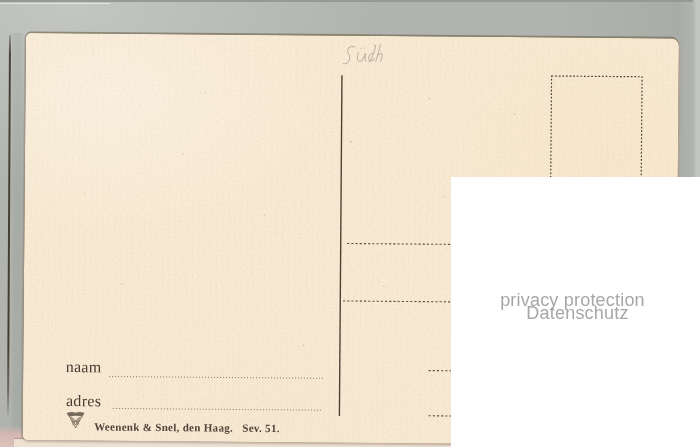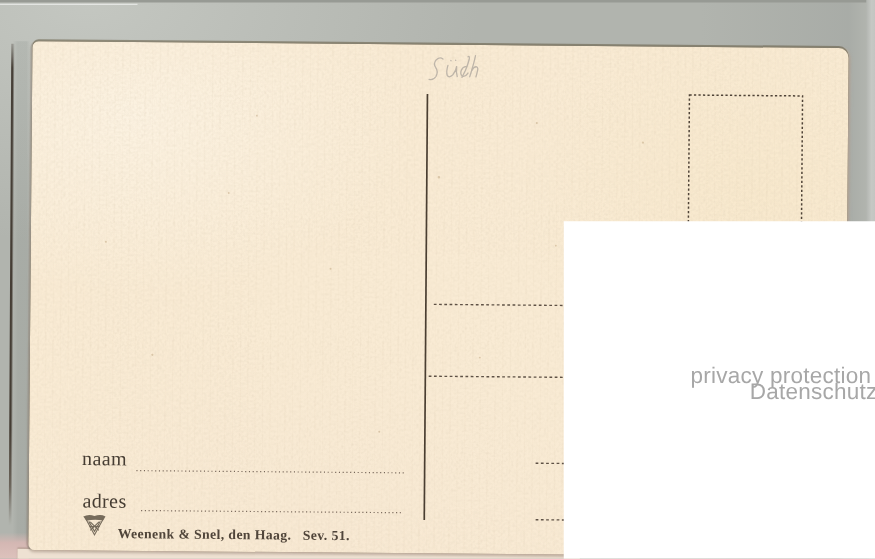--- a/index.html
+++ b/index.html
@@ -99,15 +99,15 @@
         <circle cx="180" cy="58" r=".7"></circle>
     <circle cx="420" cy="160" r=".7"></circle>
         <circle cx="60" cy="160" r=".8"></circle>
         <circle cx="360" cy="250" r=".7"></circle>
   </g>
 </svg>
 </div>
 
 <div class="abs" style="left:451px;top:177px;width:249px;height:270px;background:#ffffff;"></div>
 
-<div class="abs" style="left:448px;top:294px;width:249px;text-align:right;
+<div class="abs" style="left:448px;top:294px;width:249px;text-align:center;
   font-family:'Liberation Sans',sans-serif;font-size:18px;line-height:13px;
   letter-spacing:0.2px;color:#a7a7a7;">privacy protection<br><span style="position:relative;left:5px">Datenschutz</span></div>
 
 </body></html>

